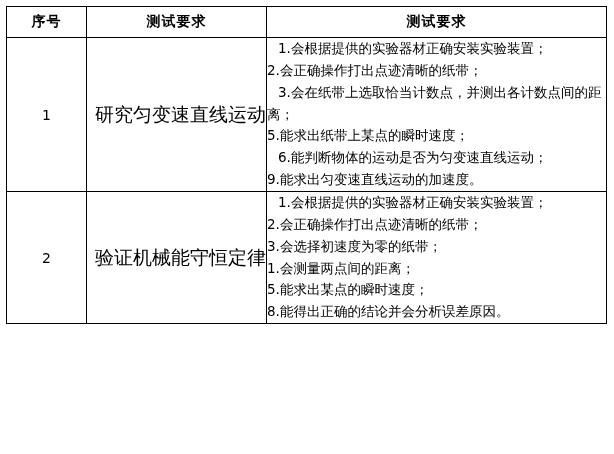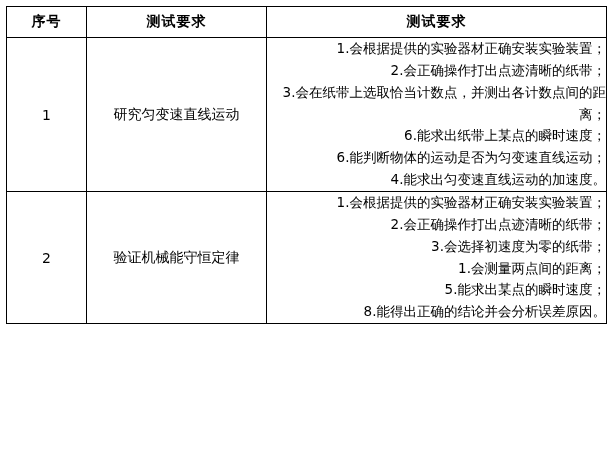--- a/index.html
+++ b/index.html
@@ -42,27 +42,27 @@
     text-align: center;
     font-weight: bold;
     font-size: 14px;
     letter-spacing: 1px;
   }
   td.cell-no {
     text-align: center;
     font-size: 14px;
   }
   td.cell-name {
-    text-align: center;
-    font-size: 14px;
+    text-align: right;
+    font-size: 19px;
     line-height: 1.5;
     padding: 0 6px;
   }
   td.cell-req {
-    text-align: right;
+    text-align: left;
     font-size: 13.5px;
     line-height: 1.62;
     padding: 6px 6px 6px 6px;
   }
   ul.req-list {
     list-style: none;
     margin: 0;
     padding: 0;
   }
   ul.req-list li {
@@ -94,23 +94,23 @@
     </thead>
     <tbody>
       <tr>
         <td class="cell-no">1</td>
         <td class="cell-name">研究匀变速直线运动</td>
         <td class="cell-req">
           <ul class="req-list">
             <li class="indented">1.会根据提供的实验器材正确安装实验装置；</li>
             <li>2.会正确操作打出点迹清晰的纸带；</li>
             <li class="indented">3.会在纸带上选取恰当计数点，并测出各计数点间的距离；</li>
-            <li>6.能求出纸带上某点的瞬时速度；</li>
+            <li>5.能求出纸带上某点的瞬时速度；</li>
             <li class="indented">6.能判断物体的运动是否为匀变速直线运动；</li>
-            <li>4.能求出匀变速直线运动的加速度。</li>
+            <li>9.能求出匀变速直线运动的加速度。</li>
           </ul>
         </td>
       </tr>
       <tr>
         <td class="cell-no">2</td>
         <td class="cell-name">验证机械能守恒定律</td>
         <td class="cell-req">
           <ul class="req-list">
             <li class="indented">1.会根据提供的实验器材正确安装实验装置；</li>
             <li>2.会正确操作打出点迹清晰的纸带；</li>

